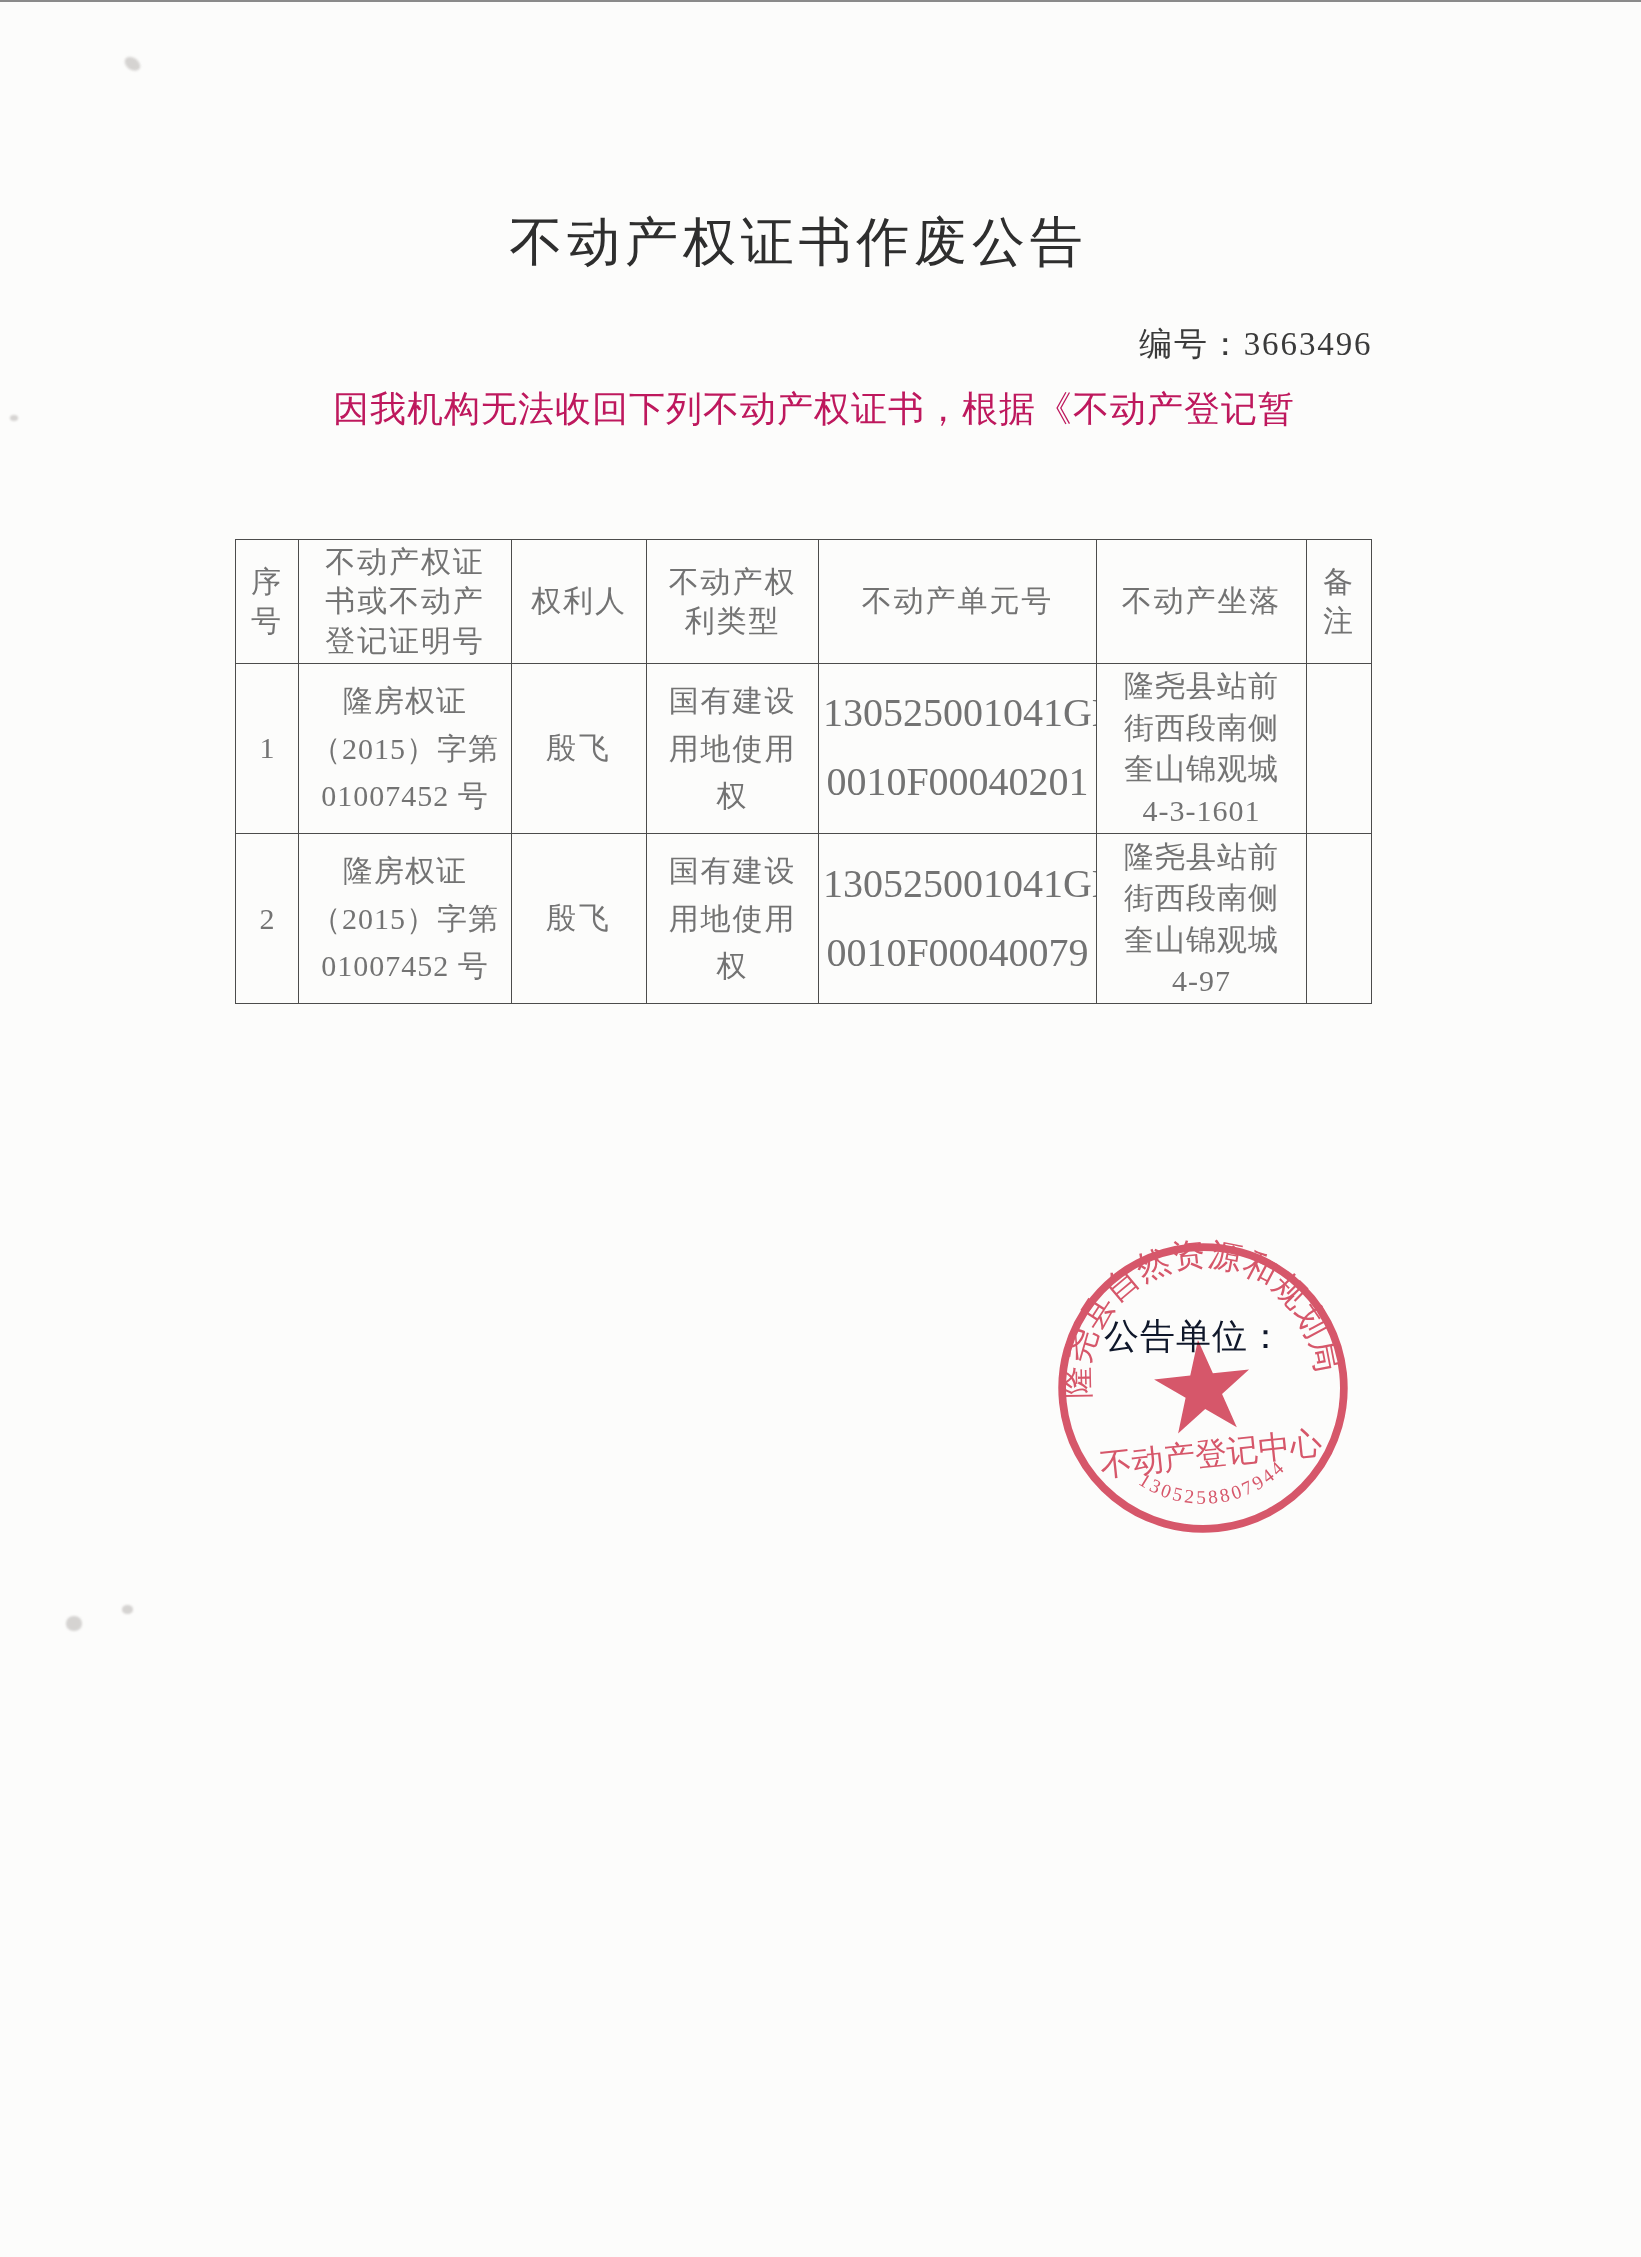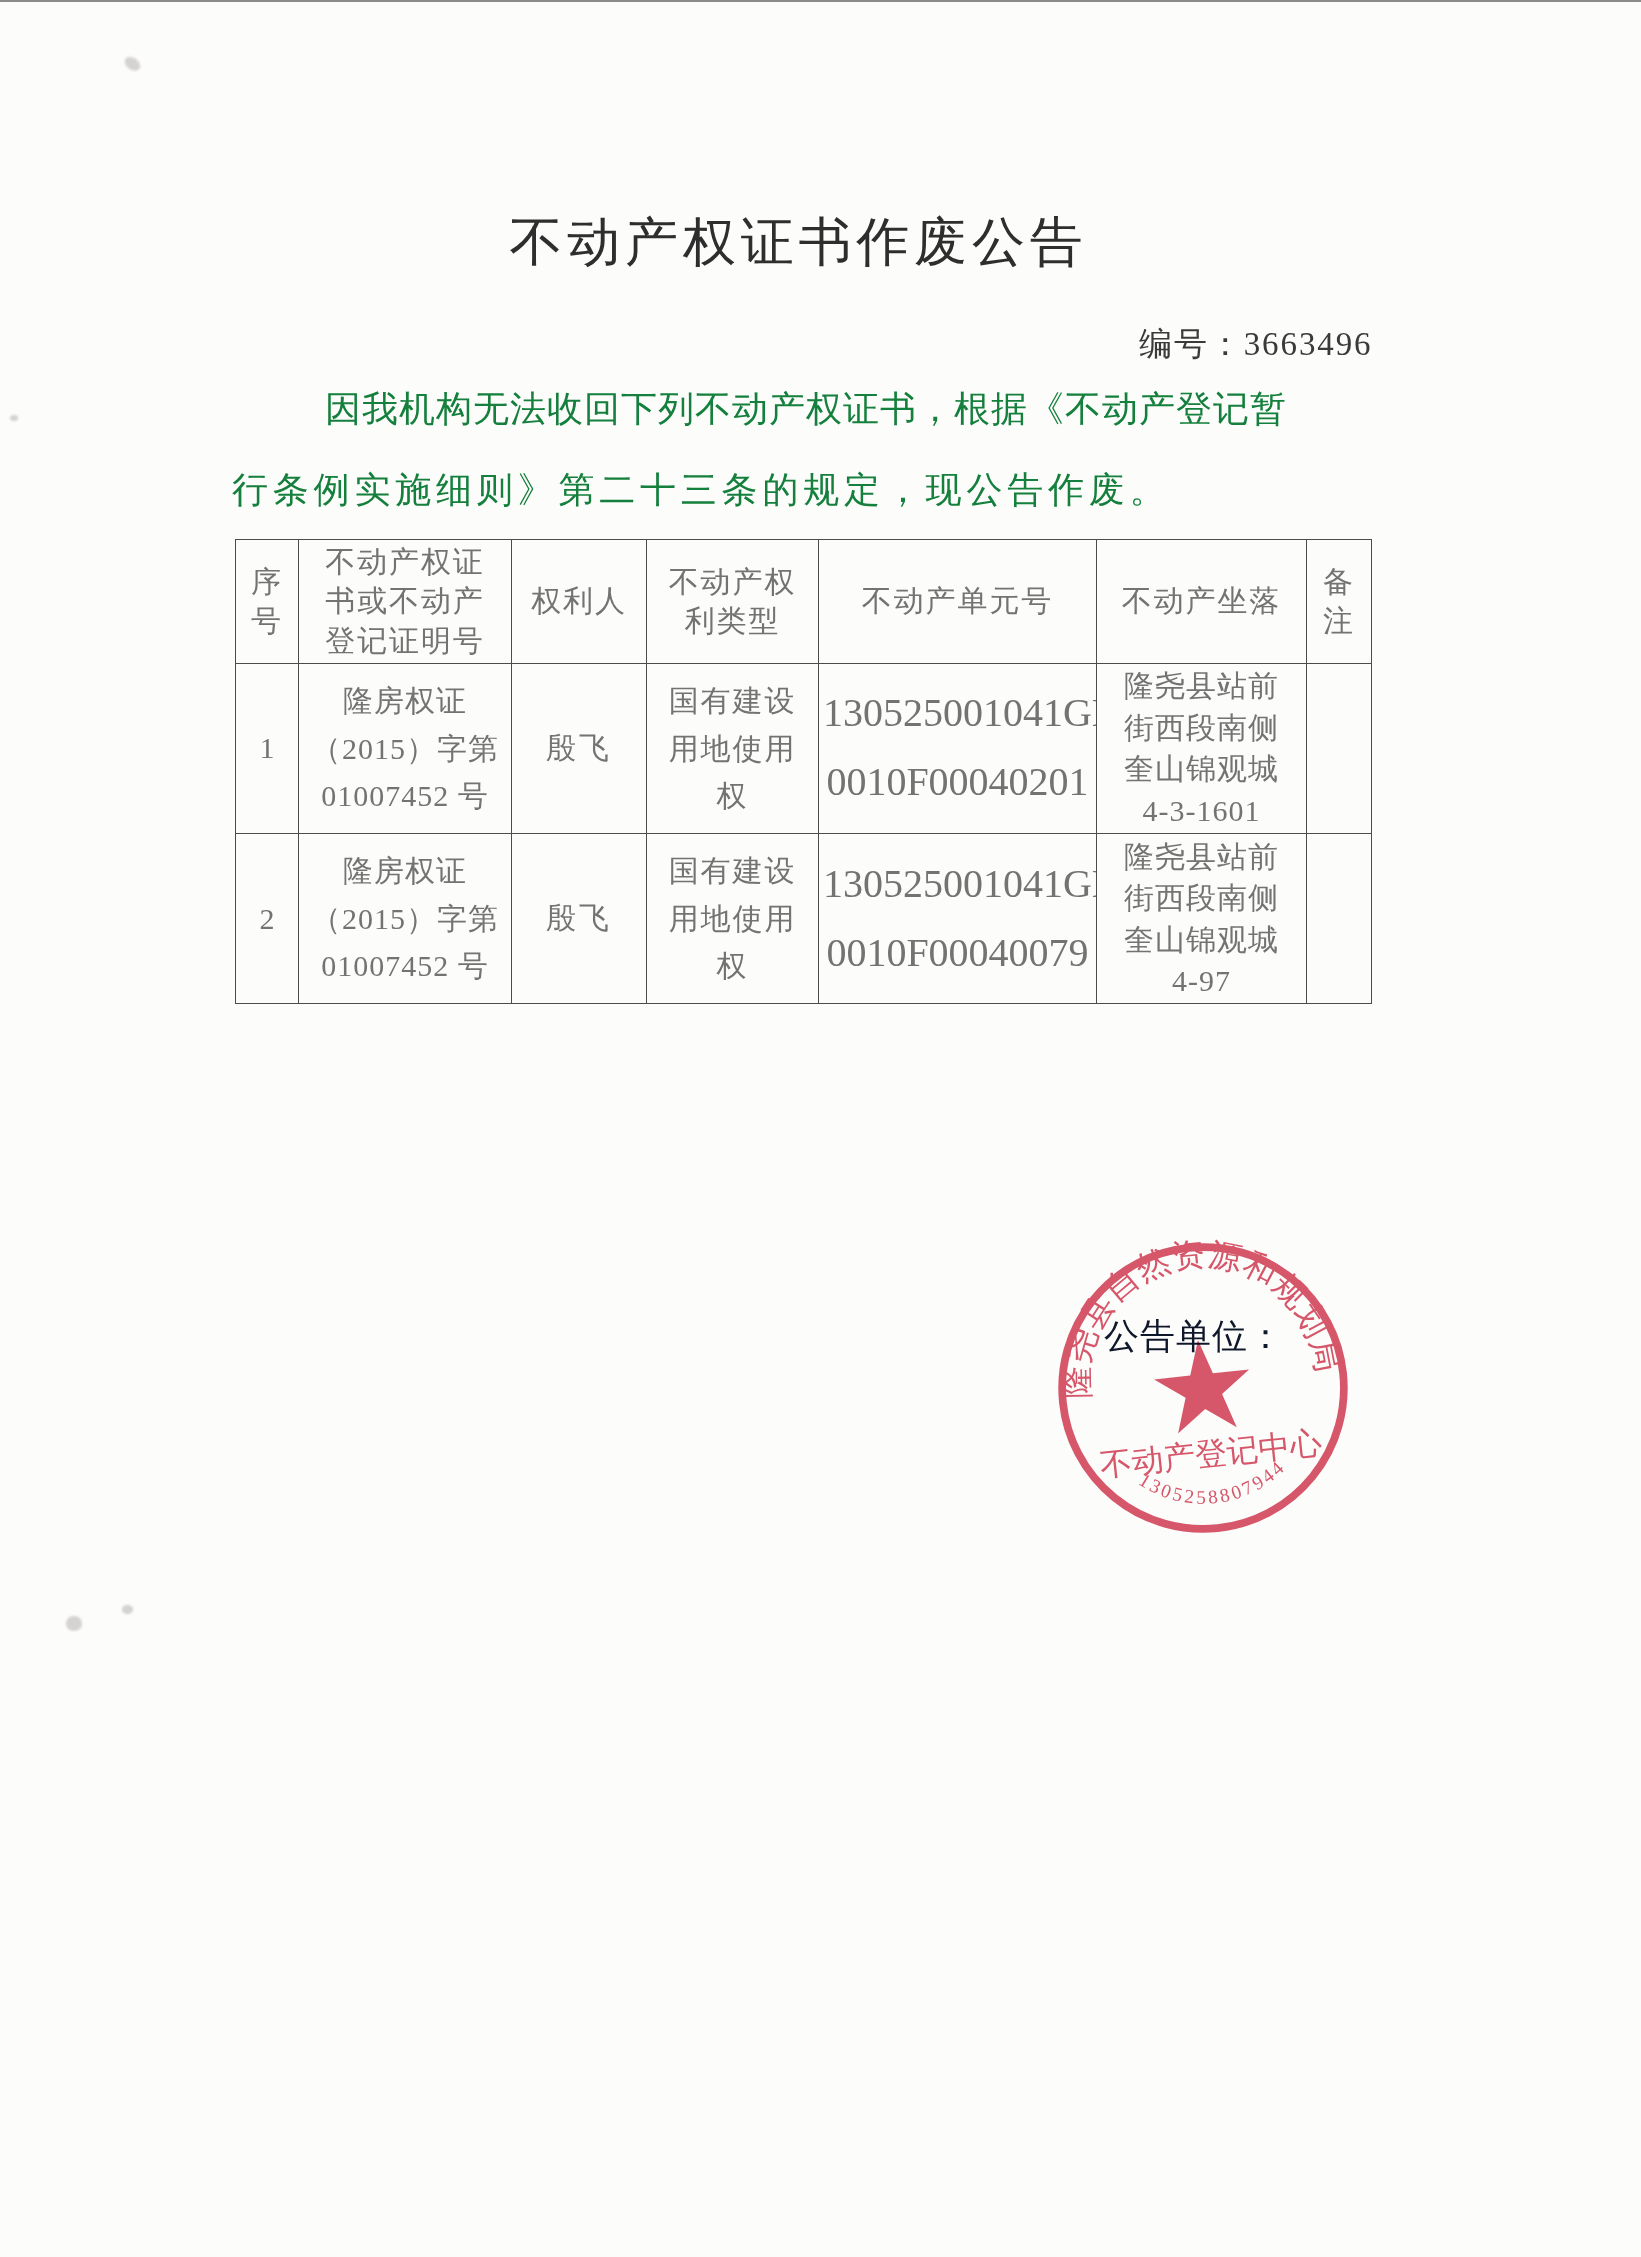--- a/index.html
+++ b/index.html
@@ -30,24 +30,24 @@
     position: absolute;
     left: 1139px; top: 320px;
     font-size: 33px;
     letter-spacing: 1.9px;
     color: #3a3a3a;
   }
 
   
   .para {
     position: absolute;
-    left: 232px; top: 382px;
+    left: 240px; top: 382px;
     width: 1190px;
     font-size: 36px;
-    color: #15803d;
+    color: #be185d;
   }
   .para .line { height: 81px; line-height: 50px; }
   .para .line-1 { text-indent: 93px; letter-spacing: 1px; }
   .para .line-2 { letter-spacing: 4.8px; }
 
   
   table.notice-table {
     position: absolute;
     left: 235px; top: 537px;
     width: 1136px;
@@ -122,21 +122,20 @@
 <body>
 
 <div class="page">
 
   <div class="doc-title">不动产权证书作废公告</div>
 
   <div class="doc-number">编号：3663496</div>
 
   <div class="para">
     <div class="line line-1">因我机构无法收回下列不动产权证书，根据《不动产登记暂</div>
-    <div class="line line-2">行条例实施细则》第二十三条的规定，现公告作废。</div>
   </div>
 
   <table class="notice-table">
     <colgroup>
       <col style="width:63px">
         <col style="width:213px">
         <col style="width:135px">
       <col style="width:172px">
         <col style="width:278px">
         <col style="width:210px">

